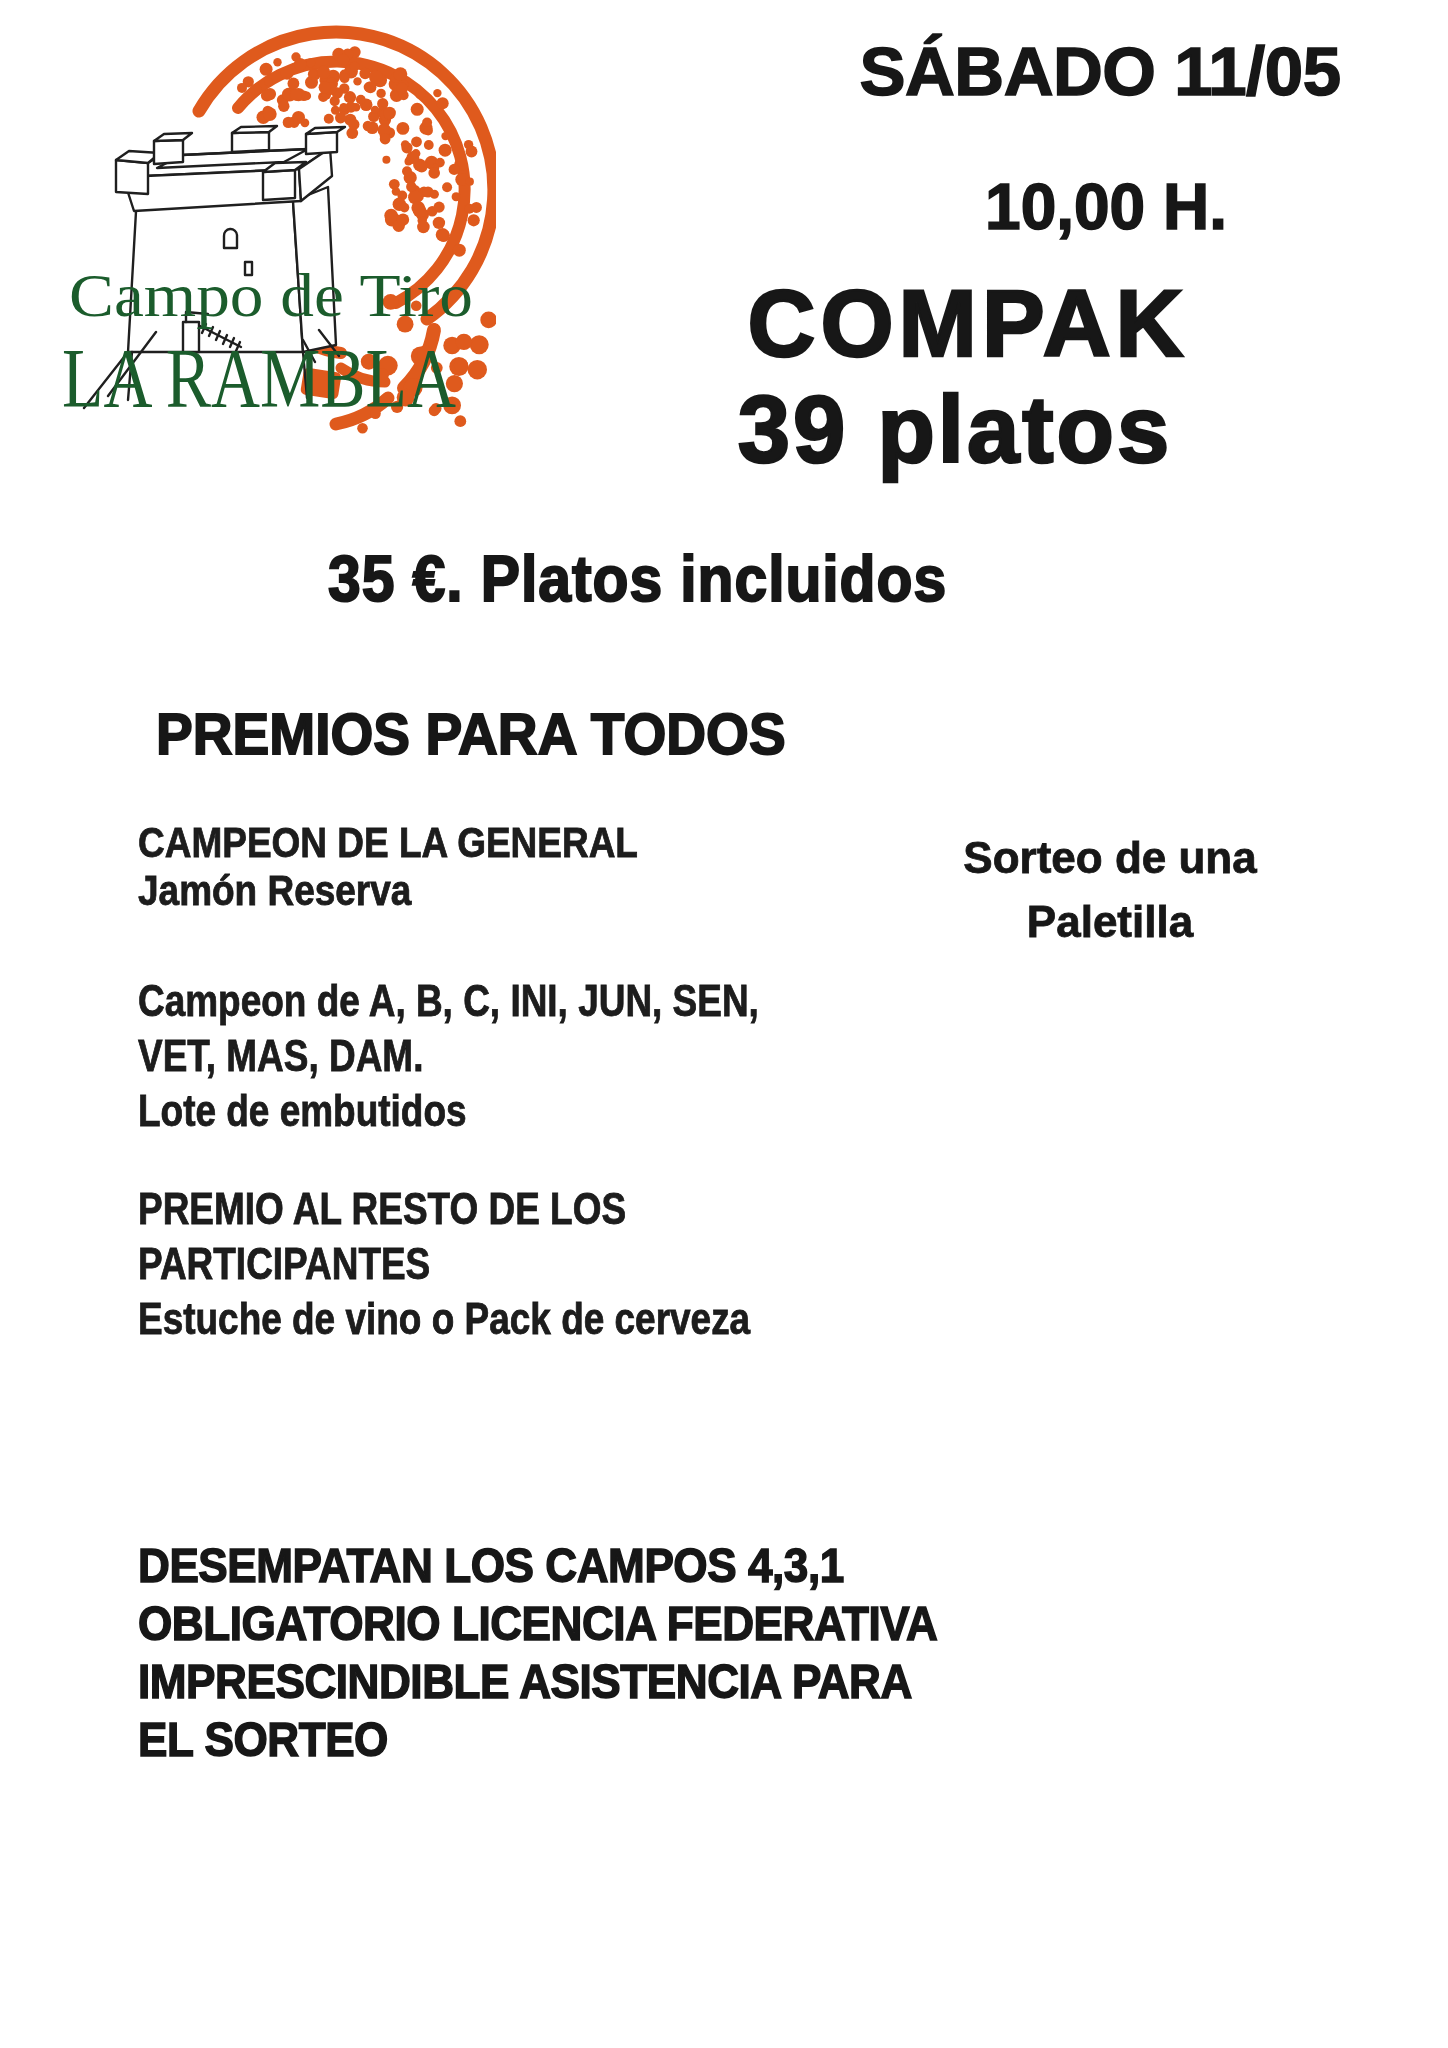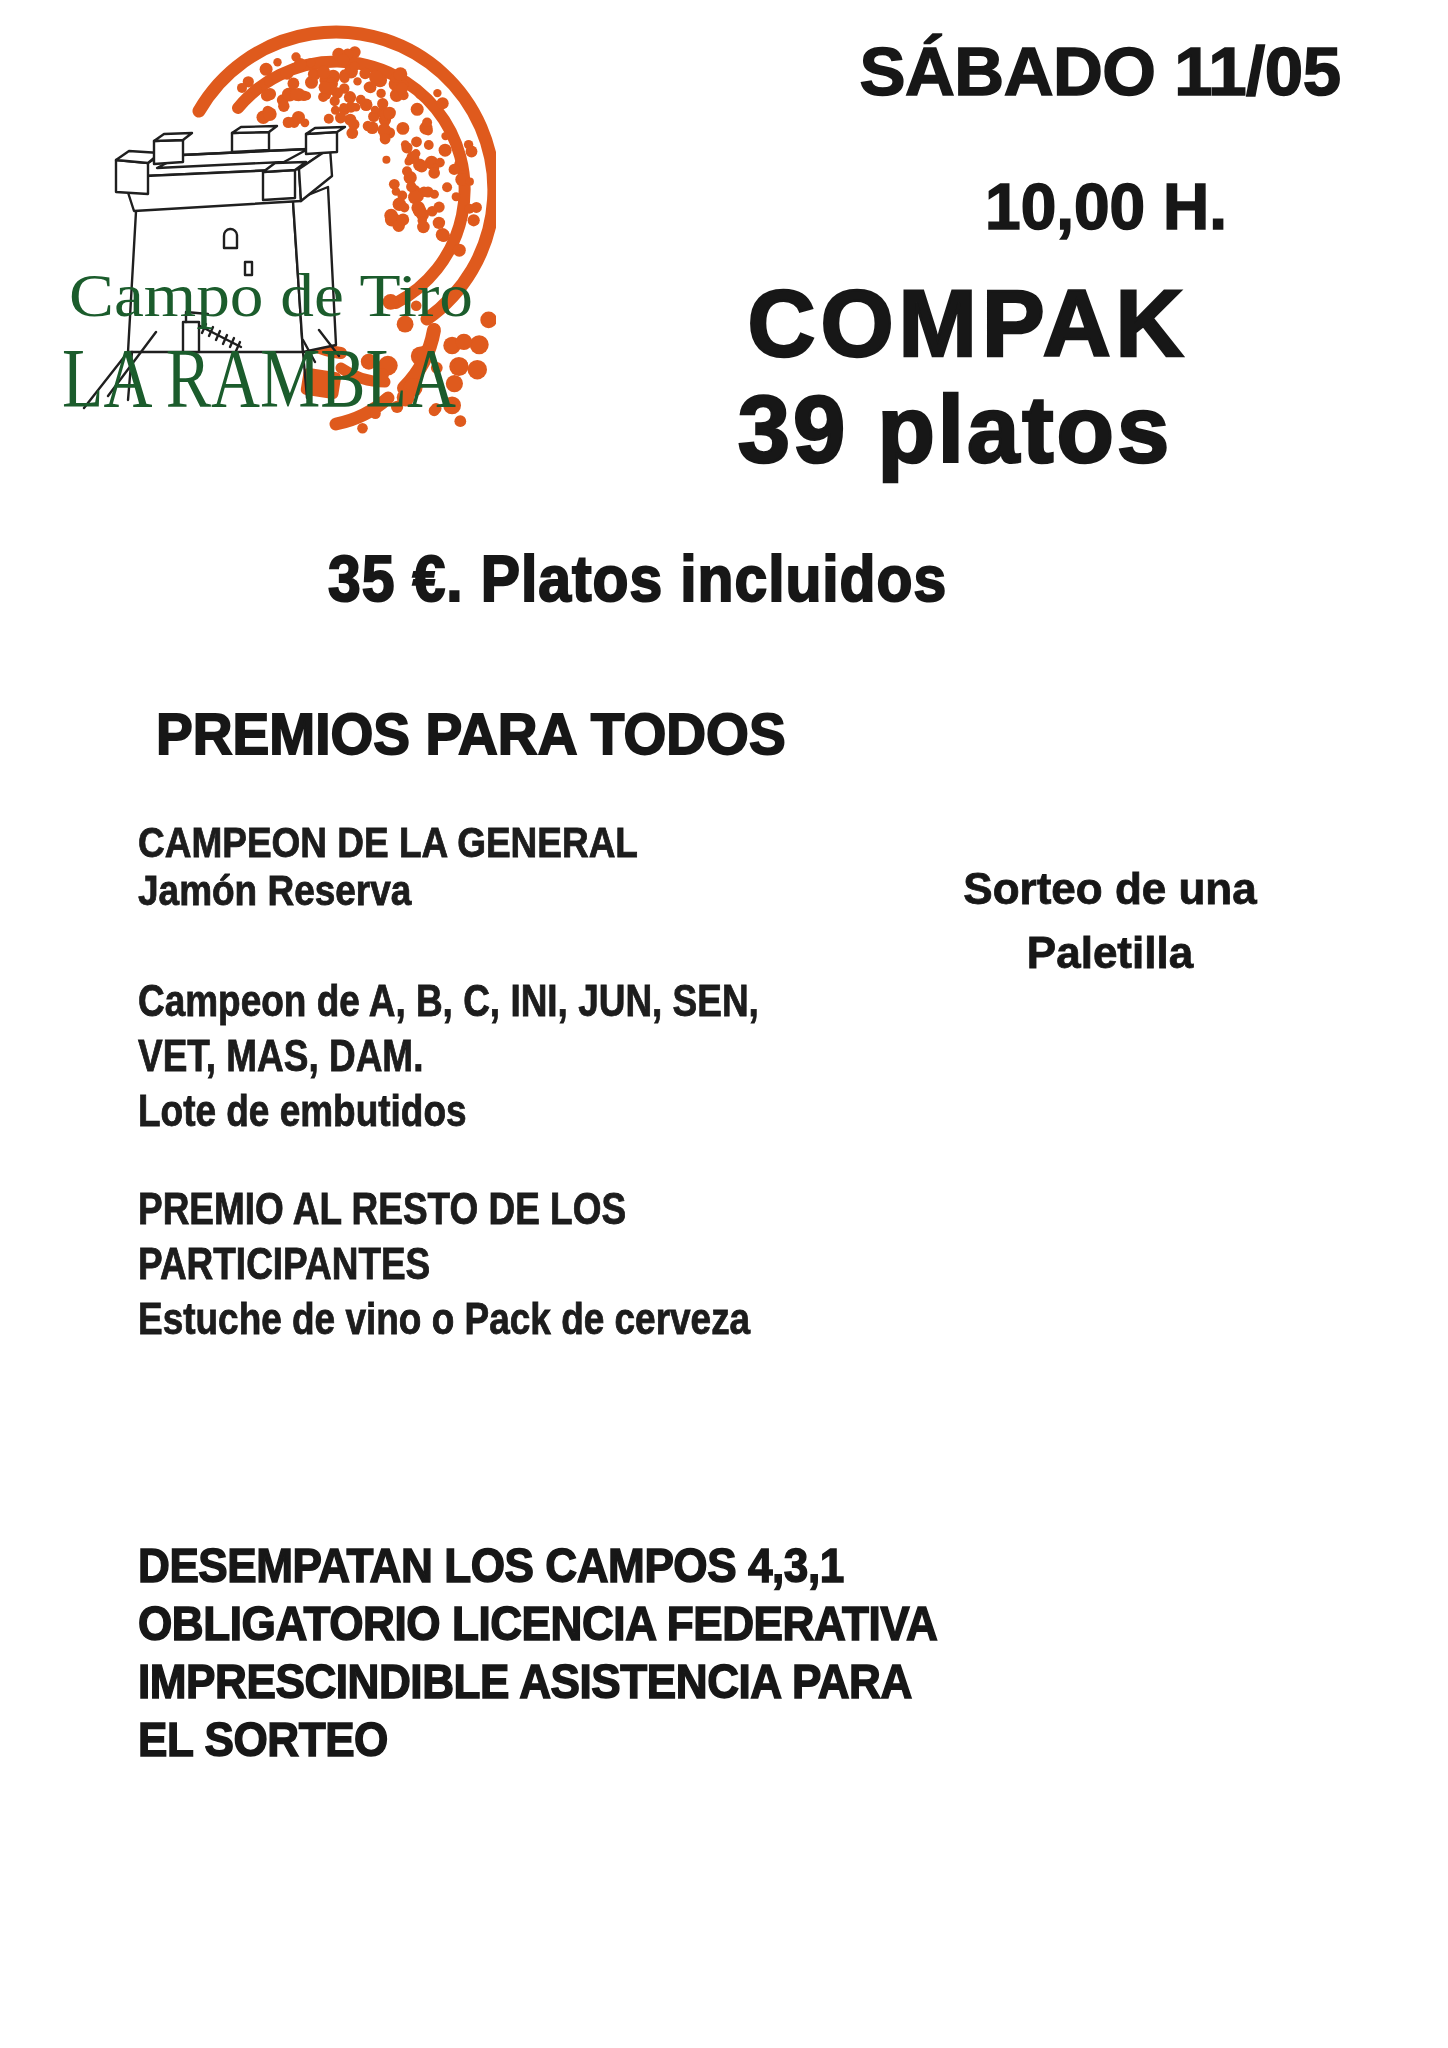--- a/index.html
+++ b/index.html
@@ -26,21 +26,21 @@
          transform:scaleX(0.92);transform-origin:left top;}
   .premios{left:156px;top:700px;font-size:58px;font-weight:700;
          -webkit-text-stroke:1.8px #171717;
          transform:scaleX(0.95);transform-origin:left top;}
   .pblock{font-weight:700;-webkit-text-stroke:0.8px #171717;
          transform-origin:left top;color:#1d1d1d;}
   .pblock1{left:138px;top:818px;font-size:43px;line-height:48px;transform:scaleX(0.86);}
   .pblock2{left:138px;top:973px;font-size:44px;line-height:55px;transform:scaleX(0.84);}
   .pblock3{left:138px;top:1181px;font-size:44px;line-height:55px;transform:scaleX(0.84);}
   .raffle{left:898px;top:826px;width:424px;text-align:center;font-size:44px;
-         line-height:64px;font-weight:700;margin-top:31px;-webkit-text-stroke:0.8px #171717;}
+         line-height:64px;font-weight:700;-webkit-text-stroke:0.8px #171717;}
   .rules{left:138px;top:1536px;font-size:49px;line-height:58px;font-weight:700;
          -webkit-text-stroke:1.5px #171717;letter-spacing:-0.5px;
          transform:scaleX(0.90);transform-origin:left top;}
   .logo-box{position:absolute;left:8px;top:0;width:460px;height:450px;margin-left:28px;}
   svg text.logo-main{fill:var(--green);font-family:"Liberation Serif","DejaVu Serif",serif;}
 </style>
 </head>
 <body>
 
 <div class="logo-box">

